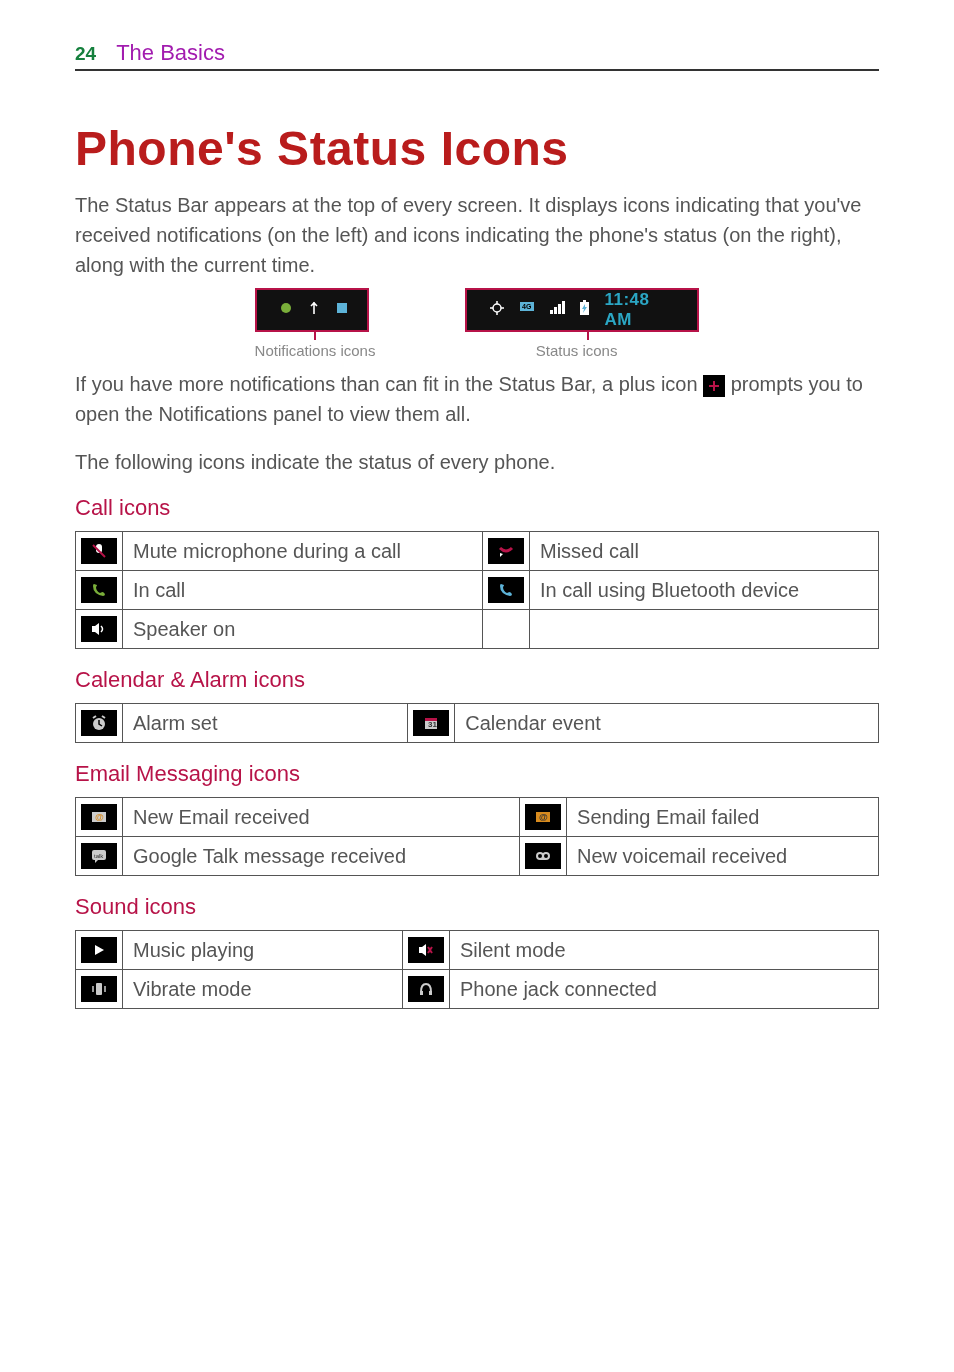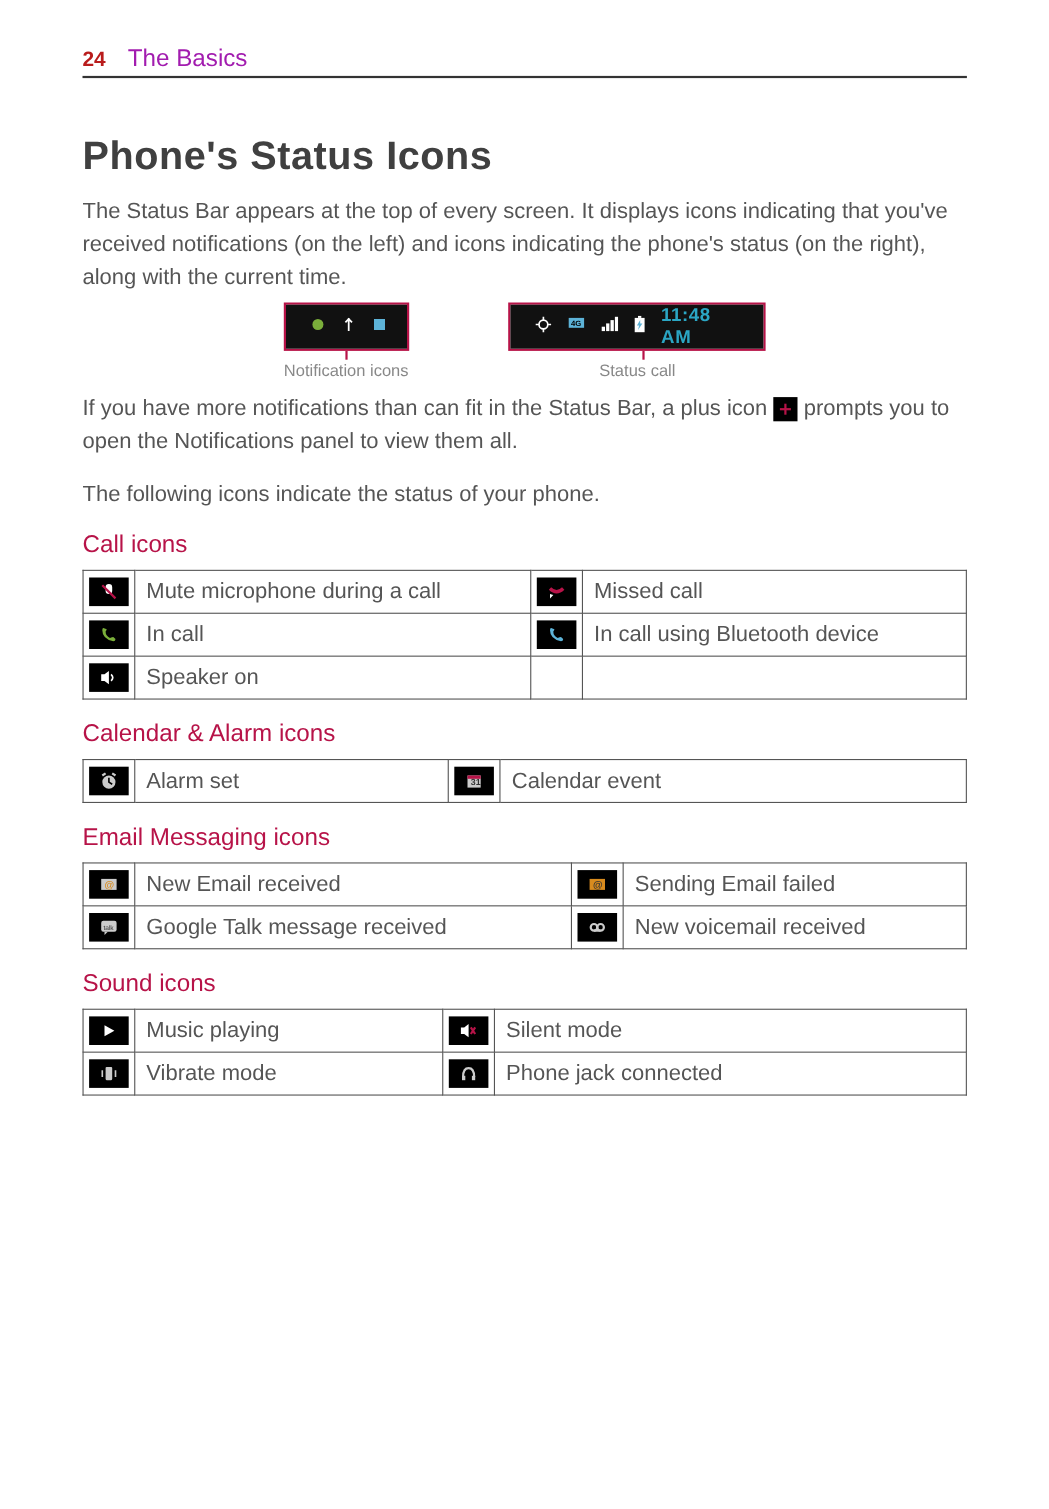--- a/index.html
+++ b/index.html
@@ -12,25 +12,25 @@
       color: #5a5a5a;
     }
     .header {
       display: flex;
       align-items: baseline;
       gap: 20px;
       border-bottom: 2px solid #333;
       padding-bottom: 3px;
       margin-bottom: 50px;
     }
-    .page-num { font-weight: bold; font-size: 19px; color: #b91c1c; }
+    .page-num { font-weight: bold; font-size: 19px; color: #15803d; }
     .section-name { font-size: 22px; color: #a21caf; }
     .title {
-      color: #404040;
-      font-size: 36px;
+      color: #b91c1c;
+      font-size: 48px;
       font-weight: bold;
       margin-bottom: 14px;
       letter-spacing: 0.5px;
     }
     .intro { font-size: 20px; line-height: 1.5; color: #555; margin-bottom: 8px; }
     .sb-box {
       display: flex;
       align-items: center;
       background: #111;
       height: 40px;
@@ -108,21 +108,21 @@
             </svg></span>
         <span class="ico-sm"><svg width="14" height="14" viewBox="0 0 14 14">
               <path d="M7 1 L7 13 M4 5 L7 2 L10 5" stroke="#fff" stroke-width="1.6" fill="none"></path>
             </svg></span>
         <span class="ico-sm"><svg width="14" height="14" viewBox="0 0 14 14">
               <rect x="2" y="2" width="10" height="10" fill="#5db3d8"></rect>
             </svg></span>
       </span>
     </span>
     <span class="sb-tick"></span>
-    <span class="sb-label">Notification icons</span>
+    <span class="sb-label">Notifications icons</span>
   </div>
   <div class="sb-wrap-right">
     <span class="sb-border-right">
       <span class="sb-box sb-right">
         <span class="ico-sm"><svg width="16" height="16" viewBox="0 0 16 16">
               <circle cx="8" cy="8" r="4" stroke="#fff" fill="none" stroke-width="1.5"></circle>
               <path d="M8 1 L8 4 M8 12 L8 15 M1 8 L4 8 M12 8 L15 8" stroke="#fff" stroke-width="1.5"></path>
             </svg></span>
         <span class="ico-sm"><svg width="16" height="16" viewBox="0 0 16 16">
               <rect x="1" y="2" width="14" height="9" fill="#5db3d8"></rect>
@@ -136,31 +136,31 @@
             </svg></span>
         <span class="ico-sm"><svg width="11" height="16" viewBox="0 0 11 16">
               <rect x="1" y="2" width="9" height="13" fill="#fff"></rect>
               <rect x="4" y="0" width="3" height="2" fill="#fff"></rect>
               <path d="M6 4 L3 9 L5 9 L4 13 L8 7 L6 7 Z" fill="#5db3d8"></path>
             </svg></span>
         <span class="time-txt">11:48 AM</span>
       </span>
     </span>
     <span class="sb-tick" style="margin-right:110px;"></span>
-    <span class="sb-label" style="margin-right:82px;">Status call</span>
+    <span class="sb-label" style="margin-right:82px;">Status icons</span>
   </div>
 </div>
 
 <div class="para">
   <span>If you have more notifications than can fit in the Status Bar, a plus icon </span><span class="plus-icon-inline">
       <span class="plus-g"></span>
     </span><span> prompts you to open the Notifications panel to view them all.</span>
 </div>
 
-<div class="para">The following icons indicate the status of your phone.</div>
+<div class="para">The following icons indicate the status of every phone.</div>
 
 <div class="subhead">Call icons</div>
 <table class="ic">
   <tbody>
       <tr>
     <td class="ic-cell"><span class="ibox">
             <svg viewBox="0 0 18 18">
               <rect x="6" y="2" width="6" height="9" rx="3" class="ci-white"></rect>
               <path d="M3 3 L15 15" stroke="#b71348" stroke-width="2"></path>
             </svg>

